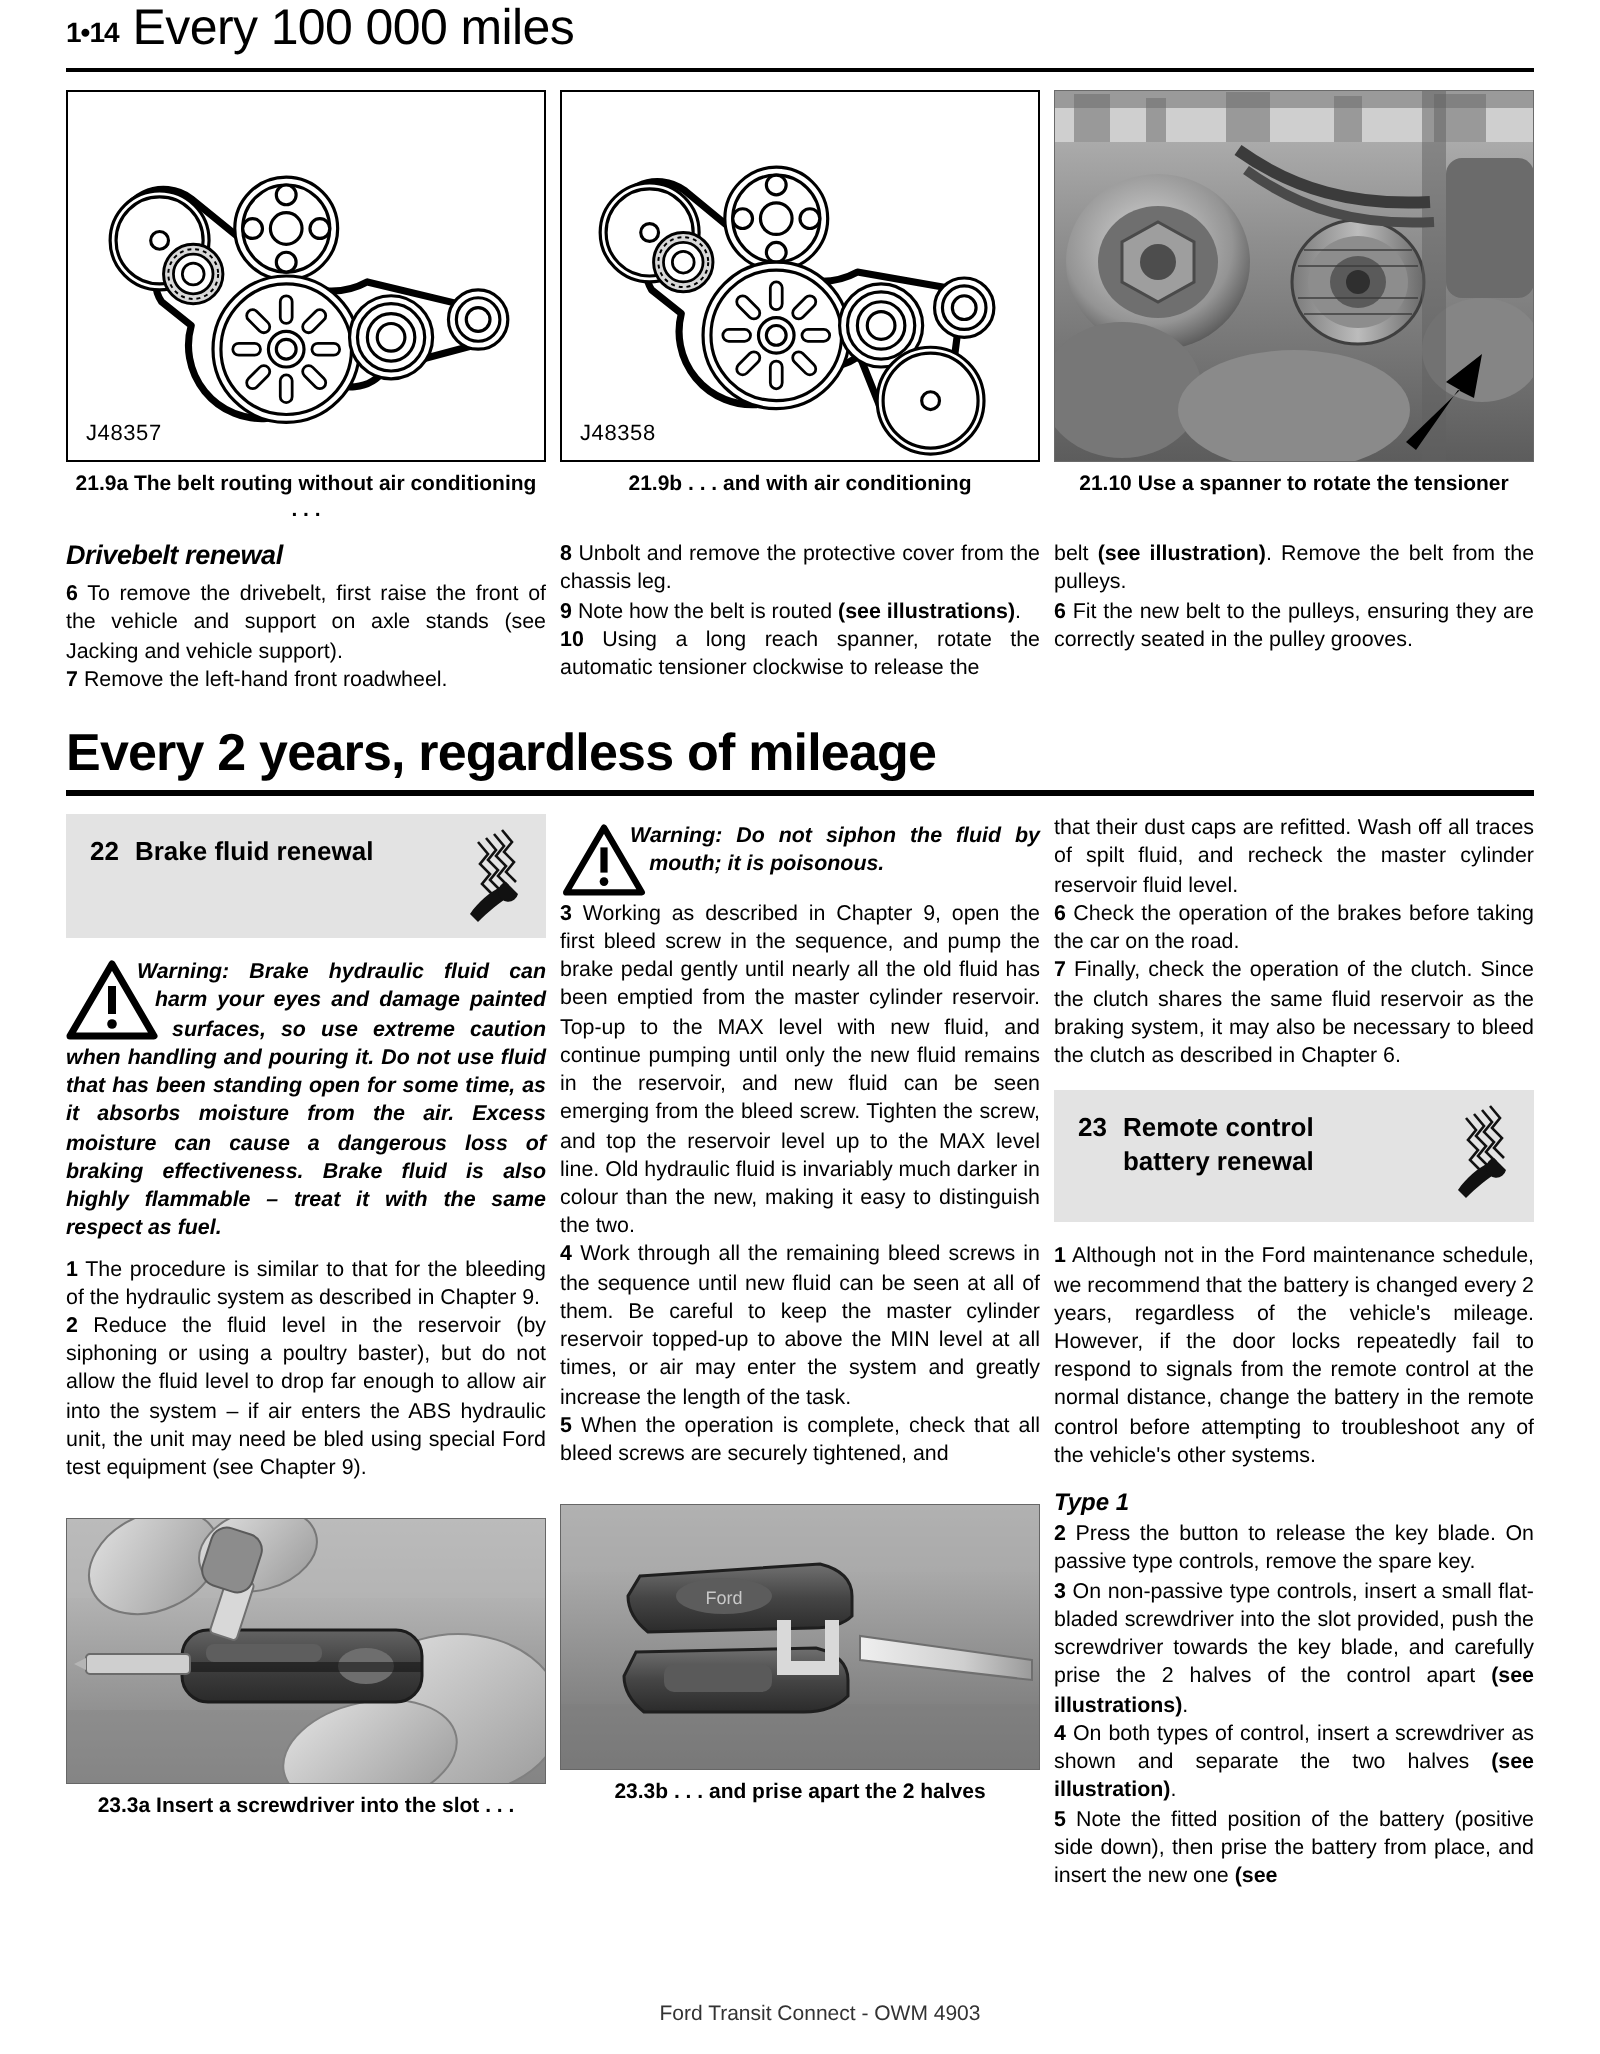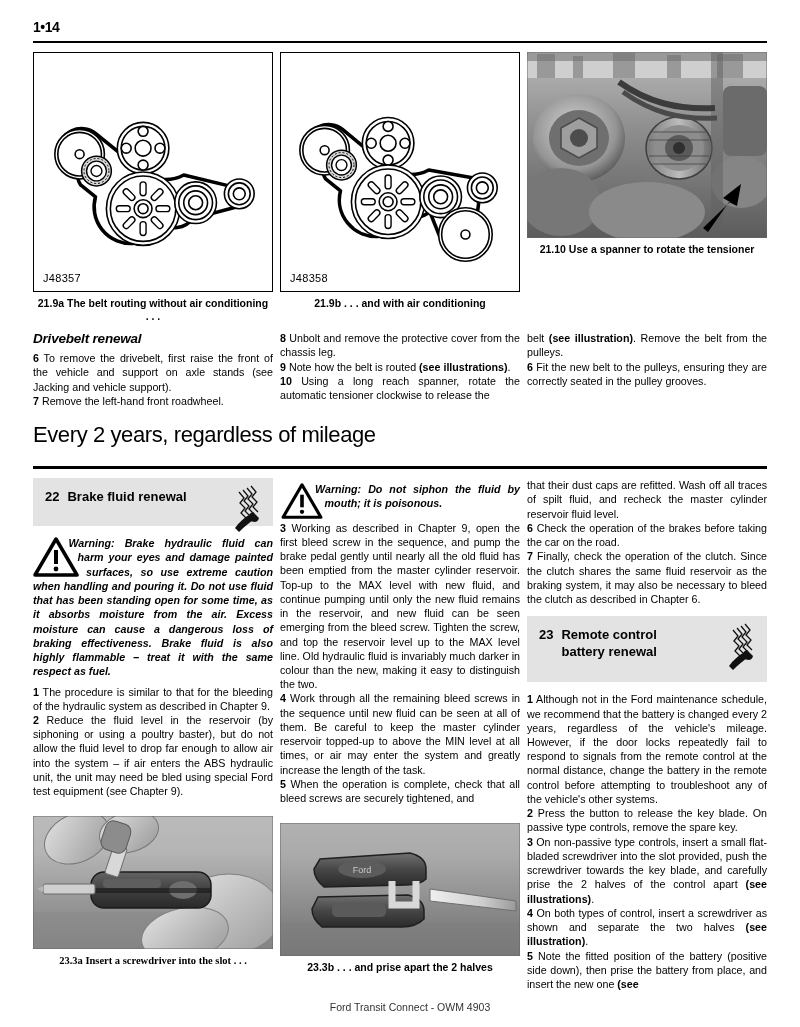--- a/index.html
+++ b/index.html
@@ -10,43 +10,43 @@
   body {
     width: 800px; height: 1027px;
     font-family: "Liberation Sans", sans-serif;
     color: #000;
     position: relative;
     overflow: hidden;
   }
   .page { position: relative; width: 800px; height: 1027px; padding: 0 33px; }
 
   
-  .runhead { display: flex; align-items: baseline; padding-top: 20px; }
+  .runhead { display: flex; align-items: baseline; padding-top: 0; }
   .runhead .folio {
     font-size: 14px; font-weight: bold; letter-spacing: -0.5px;
     margin-right: 7px; position: relative; top: -1px;
   }
   .runhead .title {
     font-size: 25px; font-weight: normal; letter-spacing: -0.3px;
   }
   .rule-thin { border-top: 2px solid #000; margin-top: 5px; }
 
   
   .banner { margin-top: 14px; }
   .banner .btitle {
-    font-size: 22px; font-weight: normal; letter-spacing: -0.4px;
-    padding-bottom: 18px;
+    font-size: 26px; font-weight: bold; letter-spacing: -0.4px;
+    padding-bottom: 3px;
   }
   .banner .brule { border-top: 3px solid #000; }
 
   
   .figrow { display: flex; gap: 7px; margin-top: 9px; }
   .fig { width: 240px; }
   .figbox {
-    border: 1px solid #000; height: 240px; position: relative;
+    border: 1px solid #000; height: 186px; position: relative;
     overflow: hidden; background: #fff;
   }
   .figbox svg { display: block; width: 100%; height: 100%; }
   .figcode {
     position: absolute; left: 9px; bottom: 7px;
     font-size: 11px; letter-spacing: 0.3px;
   }
   .figcap {
     text-align: center; font-size: 10.5px; font-weight: bold;
     line-height: 1.25; margin-top: 5px; padding: 0 4px;
@@ -68,21 +68,21 @@
     font-size: 13.5px; font-style: italic; font-weight: bold;
     margin: 0 0 5px 0; letter-spacing: -0.2px;
   }
   h4.type {
     font-size: 12px; font-style: italic; font-weight: bold;
     margin: 9px 0 2px 0;
   }
 
   
   .prochead {
-    background: #e3e3e3; height: 48px; position: relative;
+    background: #e3e3e3; height: 62px; position: relative;
     display: flex; align-items: flex-start; padding: 11px 12px;
   }
   .prochead .pnum {
     font-size: 13px; font-weight: bold; margin-right: 8px; line-height: 1.25;
   }
   .prochead .ptxt {
     font-size: 13px; font-weight: bold; line-height: 1.25;
   }
   .prochead .spanner {
     position: absolute; right: 8px; top: 6px; width: 44px; height: 52px;
@@ -108,20 +108,21 @@
   .spacer-6 { height: 6px; }
   .spacer-10 { height: 10px; }
 </style>
 </head>
 <body>
 
 <div class="page">
 
   <div class="runhead">
     <span class="folio">1•14</span>
+    <span class="title">Every 100 000 miles</span>
   </div>
   <div class="rule-thin"></div>
 
   <div class="figrow">
 
     <div class="fig">
       <div class="figbox">
         <svg viewBox="0 0 240 186">
           <g fill="none" stroke="#000">
 
@@ -406,21 +407,21 @@
           <circle cx="23" cy="32" r="2.4" fill="#000"></circle>
         </svg>
         <p>Warning: Brake hydraulic fluid can harm your eyes and damage painted surfaces, so use extreme caution when handling and pouring it. Do not use fluid that has been standing open for some time, as it absorbs moisture from the air. Excess moisture can cause a dangerous loss of braking effectiveness. Brake fluid is also highly flammable – treat it with the same respect as fuel.</p>
       </div>
 
       <div class="spacer-6"></div>
 
       <p class="t"><span class="num">1</span> <span>The procedure is similar to that for the bleeding of the hydraulic system as described in Chapter 9.</span></p>
       <p class="t"><span class="num">2</span> <span>Reduce the fluid level in the reservoir (by siphoning or using a poultry baster), but do not allow the fluid level to drop far enough to allow air into the system – if air enters the ABS hydraulic unit, the unit may need be bled using special Ford test equipment (see Chapter 9).</span></p>
 
-      <div style="margin-top:18px;font-family:Liberation Serif, serif;">
+      <div style="margin-top:18px;">
         <div class="photo" style="height:133px;">
           <svg viewBox="0 0 240 133">
             <defs>
               <linearGradient id="bg1" x1="0" y1="0" x2="0" y2="1">
                 <stop offset="0%" stop-color="#c9c9c9"></stop>
                 <stop offset="100%" stop-color="#7c7c7c"></stop>
               </linearGradient>
               <linearGradient id="hand1" x1="0" y1="0" x2="1" y2="1">
                 <stop offset="0%" stop-color="#e2e2e2"></stop>
                 <stop offset="100%" stop-color="#9a9a9a"></stop>
@@ -555,20 +556,21 @@
             <path d="M30 30 C 24 33 18 38 14 44 L 18 48 C 23 43 29 38 34 35 Z"></path>
             <path d="M32 28 a 5 5 0 1 0 6 6 l -3 -3 z"></path>
           </g>
         </svg>
       </div>
 
       <div class="spacer-10"></div>
 
       <p class="t"><span class="num">1</span> <span>Although not in the Ford maintenance schedule, we recommend that the battery is changed every 2 years, regardless of the vehicle's mileage. However, if the door locks repeatedly fail to respond to signals from the remote control at the normal distance, change the battery in the remote control before attempting to troubleshoot any of the vehicle's other systems.</span></p>
 
+      <h4 class="type">Type 1</h4>
 
       <p class="t"><span class="num">2</span> <span>Press the button to release the key blade. On passive type controls, remove the spare key.</span></p>
       <p class="t"><span class="num">3</span> <span>On non-passive type controls, insert a small flat-bladed screwdriver into the slot provided, push the screwdriver towards the key blade, and carefully prise the 2 halves of the control apart </span><span class="b">(see illustrations)</span><span>.</span></p>
       <p class="t"><span class="num">4</span> <span>On both types of control, insert a screwdriver as shown and separate the two halves </span><span class="b">(see illustration)</span><span>.</span></p>
       <p class="t"><span class="num">5</span> <span>Note the fitted position of the battery (positive side down), then prise the battery from place, and insert the new one </span><span class="b">(see</span></p>
     </div>
   </div>
 
   <div class="footer">Ford Transit Connect - OWM 4903</div>
 

